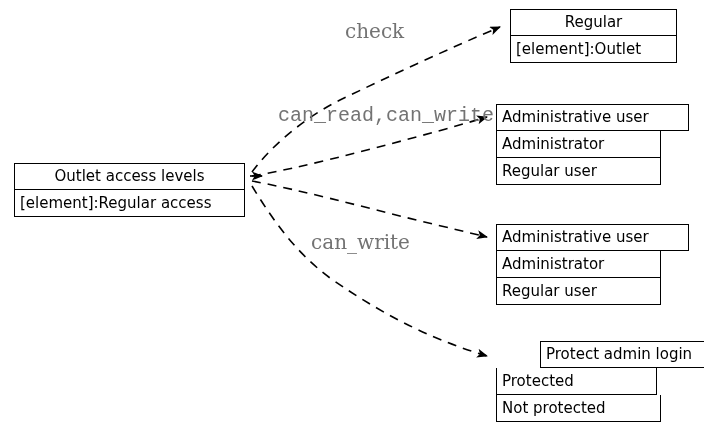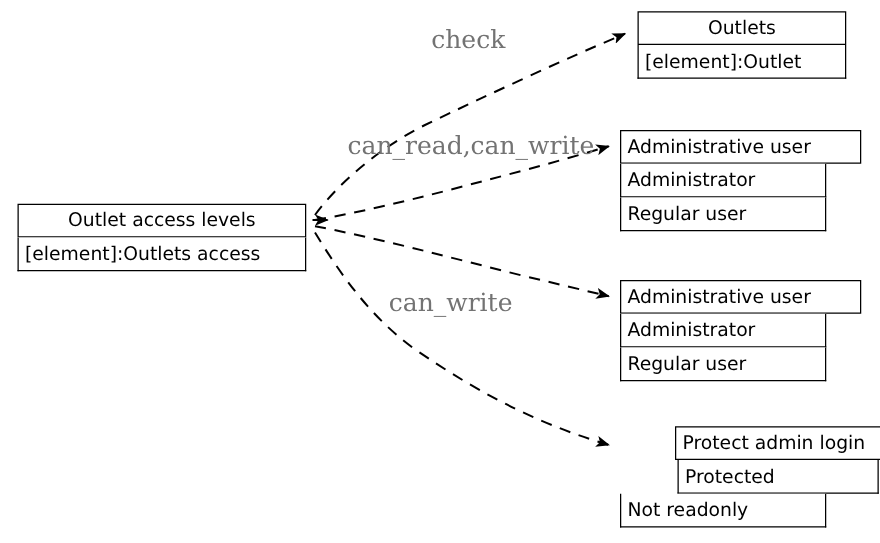--- a/index.html
+++ b/index.html
@@ -86,46 +86,46 @@
       <path d="M252,181 C300,190 360,206 420,221 C450,228 470,233 487,237" marker-end="url(#arrow-right)"></path>
 
       <path d="M252,186 C268,212 292,250 330,278 C390,320 440,342 487,356" marker-end="url(#arrow-right)"></path>
 
       <path stroke-dasharray="none" d="M262,176 L250,176" marker-end="url(#arrow-left)" transform="rotate(180 256 176)"></path>
     </g>
   </svg>
 
   <div class="node" style="left:14px; top:163px; width:231px;text-align:center;">
     <div class="node-row row-center">Outlet access levels</div>
-    <div class="node-row row-left">[element]:Outlets access</div>
+    <div class="node-row row-left">[element]:Regular access</div>
   </div>
 
   <div class="node" style="left:510px; top:9px; width:167px;">
-    <div class="node-row row-center">Outlets</div>
+    <div class="node-row row-center">Regular</div>
     <div class="node-row row-left">[element]:Outlet</div>
   </div>
 
   <div class="node" style="left:496px; top:104px; width:193px;">
     <div class="node-row row-left" style="width:193px;">Administrative user</div>
     <div class="node-row row-left" style="width:165px;">Administrator</div>
     <div class="node-row row-left" style="width:165px;">Regular user</div>
   </div>
 
   <div class="node" style="left:496px; top:224px; width:193px;">
     <div class="node-row row-left" style="width:193px;">Administrative user</div>
     <div class="node-row row-left" style="width:165px;">Administrator</div>
     <div class="node-row row-left" style="width:165px;">Regular user</div>
   </div>
 
   <div class="node" style="left:496px; top:341px; width:193px;">
     <div class="node-row row-left" style="width:193px;margin-left:44px;">Protect admin login</div>
-    <div class="node-row row-left" style="width:161px;margin-left:46px;">Protected</div>
-    <div class="node-row row-left" style="width:165px;">Not readonly</div>
+    <div class="node-row row-left" style="width:161px;">Protected</div>
+    <div class="node-row row-left" style="width:165px;">Not protected</div>
   </div>
 
   <div class="edge-label" style="left:345px; top:21px;">check</div>
 
-  <div class="edge-label" style="left:278px; top:106px;">can_read,can_write</div>
+  <div class="edge-label" style="left:278px; top:106px;font-family:Liberation Mono, monospace;">can_read,can_write</div>
 
 
   <div class="edge-label" style="left:311px; top:232px;">can_write</div>
 
 </div>
 
 </body></html>

